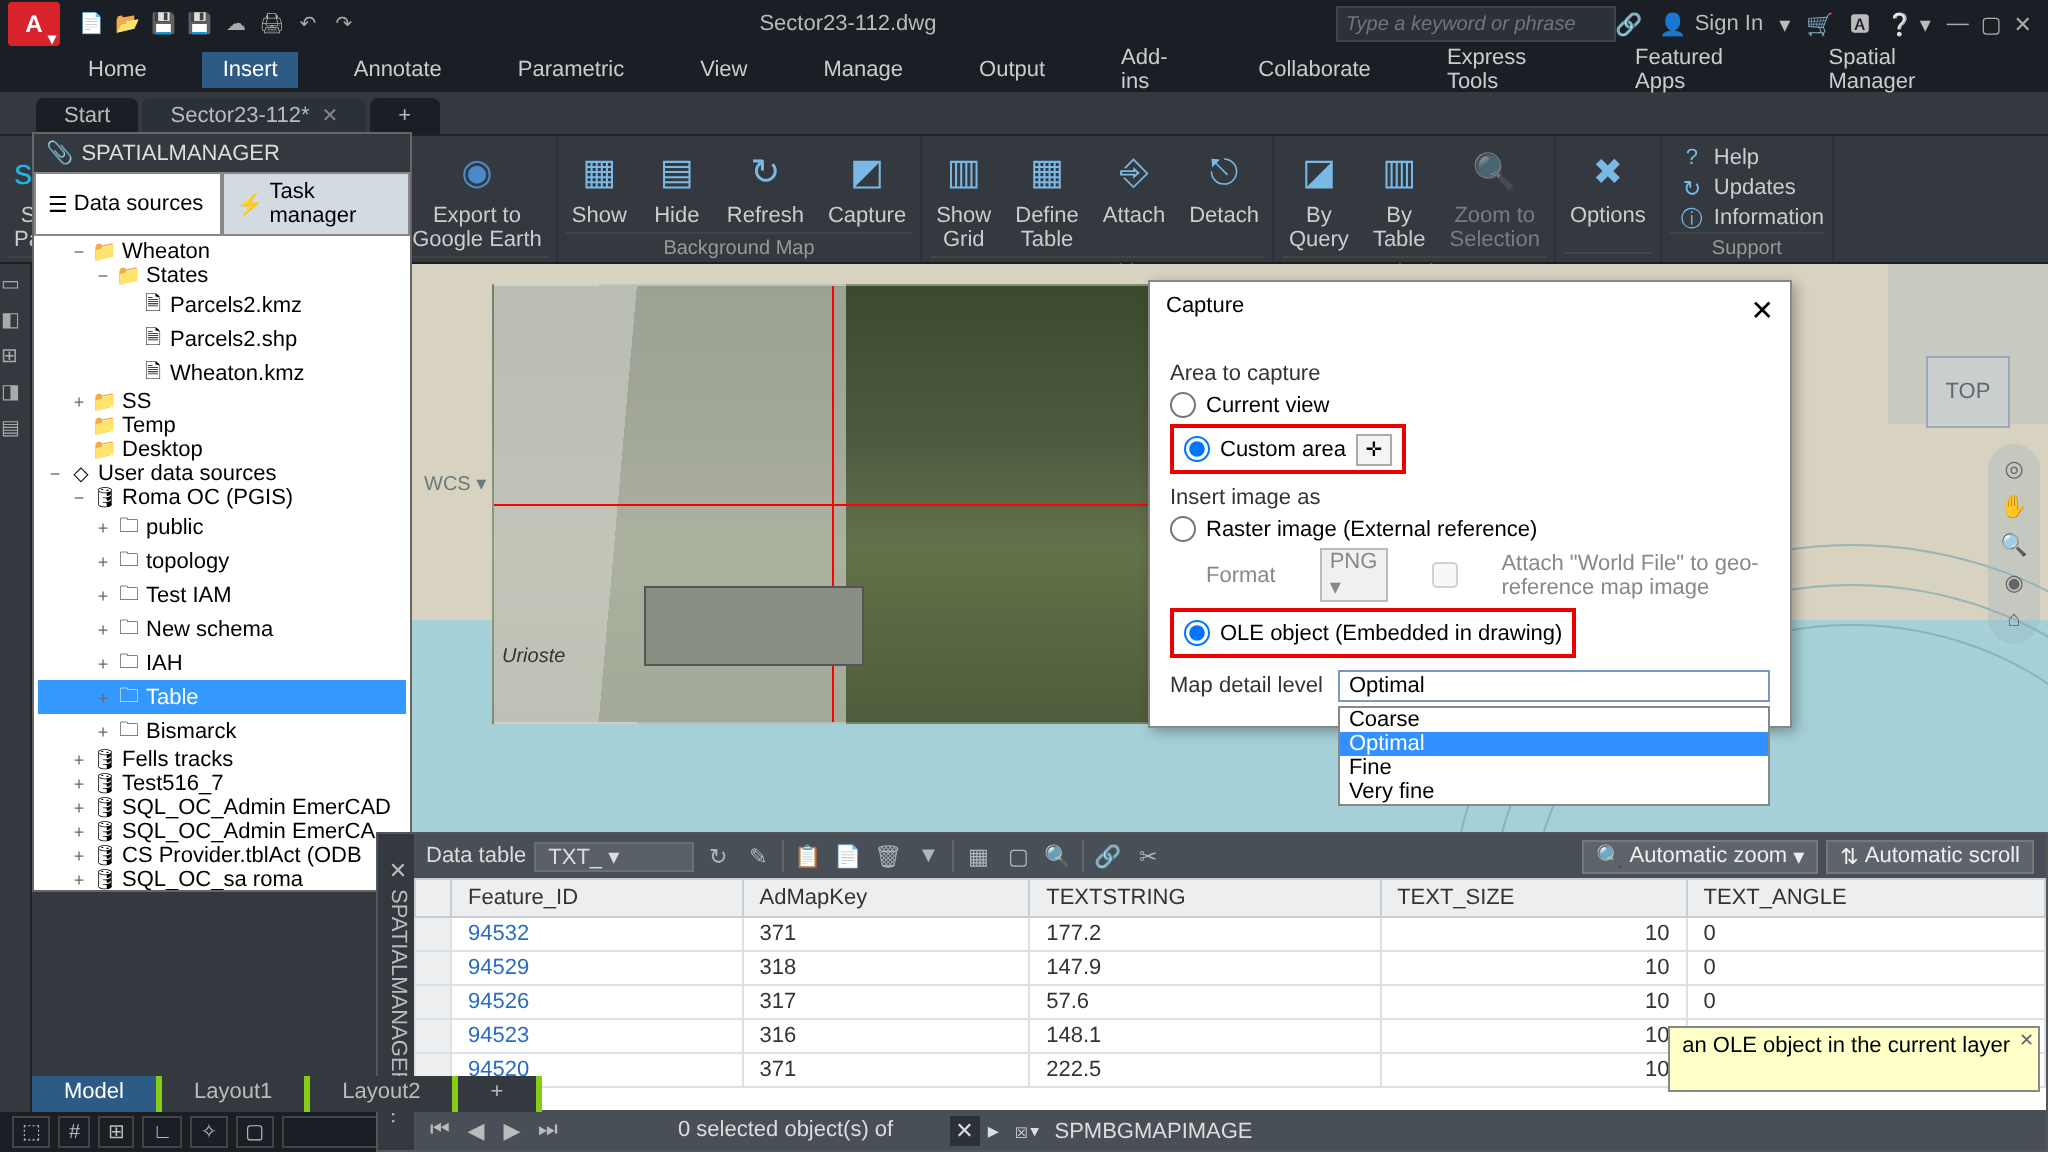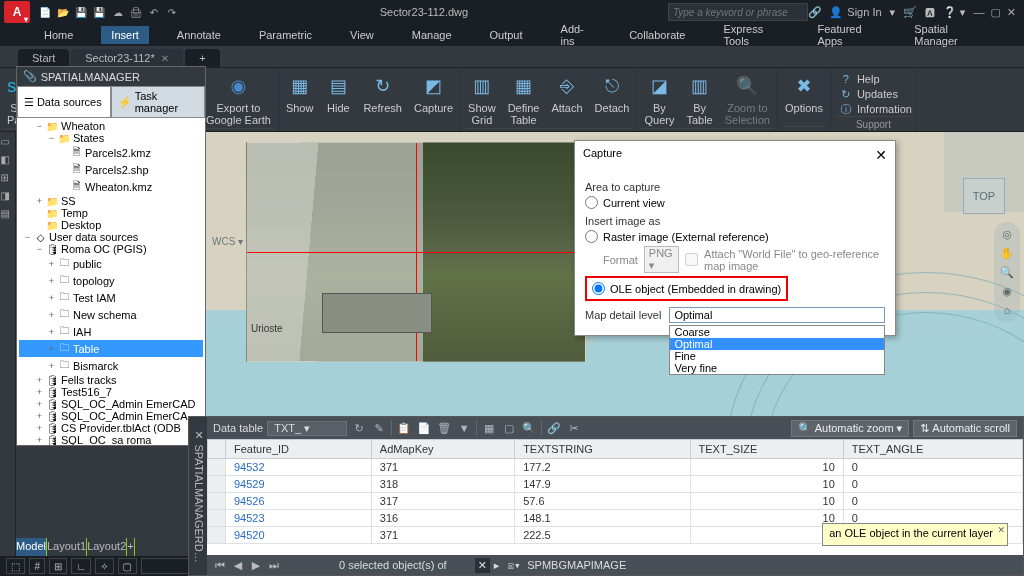--- a/index.html
+++ b/index.html
@@ -68,37 +68,37 @@
   background:
    linear-gradient(90deg, rgba(220,220,215,0.6) 48%, rgba(220,220,215,0.6) 52%, transparent 52%),
    linear-gradient(95deg, rgba(210,210,200,0.5) 20%, transparent 20%),
    linear-gradient(180deg, #3b4a2e 0%, #4d5a3d 35%, #5a6648 48%, #627248 60%, #4e5c3b 100%);
   border: 1px solid rgba(255,255,255,0.3);
 }
 .building { position: absolute; background: #888f82; border: 1px solid #555; }
 .contour { position: absolute; border: 1px solid rgba(120,170,180,0.7); border-radius: 50%; pointer-events: none;}
 .cross-h { position: absolute; left: 50%; top: 0; bottom: 0; width: 0; border-left: 1px solid red;}
 .cross-v { position: absolute; top: 50%; left: 0; right: 0; height: 0; border-top: 1px solid red;}
-.map-label { position: absolute; color: #333; font-size: 10px; }
+.map-label { position: absolute; color: #333; font-size: 10px; font-style: italic;}
 
 
 .view-cube { position: absolute; top: 0; right: 0; width: 80px; height: 80px; background: rgba(150,180,190,0.25); display: flex; align-items: center; justify-content: center; color: #5a6b74; font-size: 10px;}
 .view-cube-box { width: 42px; height: 36px; border: 1px solid #9ab; background: rgba(200,215,225,0.4); display: flex; align-items: center; justify-content: center; margin-top: 48px;}
 .nav-bar { position: absolute; top: 90px; right: 4px; width: 26px; background: rgba(150,180,190,0.3); border-radius: 13px; padding: 6px 2px; display: flex; flex-direction: column; gap: 6px; align-items: center; color: #666;}
 
 
 .capture-dlg { position: absolute; top: 140px; right: 128px; width: 322px; background: #fff; border: 1px solid #888; box-shadow: 2px 2px 6px rgba(0,0,0,0.3); z-index: 30;}
 .dlg-title { padding: 6px 8px; display: flex; justify-content: space-between; font-size: 12px;}
 .dlg-body { padding: 6px 10px 12px; }
 .fld-label { color: #333; margin: 6px 0 3px; font-size: 11px;}
 .radio-row { display: flex; align-items: center; gap: 5px; margin: 3px 0; font-size: 11px;}
 .radio-row input { margin: 0; }
 .hilite { border: 2px solid #e00; padding: 1px 5px; display: inline-flex; align-items: center; gap: 5px;}
 .crosshair-btn { width: 18px; height: 16px; border: 1px solid #aaa; background: #f4f4f4; display: inline-flex; align-items: center; justify-content: center; font-size: 10px;}
-.fmt-row { display: flex; align-items: center; gap: 6px; margin: 3px 0 3px 18px; color: #888; font-size: 11px;}
+.fmt-row { display: flex; align-items: center; gap: 22px; margin: 3px 0 3px 18px; color: #888; font-size: 11px;}
 .fmt-sel { border: 1px solid #bbb; padding: 0 4px; background: #f0f0f0; color: #888;}
 .mdl-row { display: flex; align-items: center; gap: 8px; margin-top: 6px;}
 .mdl-select { flex: 1; border: 1px solid #7a9abd; position: relative;}
 .mdl-selected { padding: 1px 4px; font-size: 11px;}
 .mdl-drop { position: absolute; top: 17px; left: -1px; right: -1px; background: #fff; border: 1px solid #888; z-index: 5;}
 .mdl-opt { padding: 0 4px; font-size: 11px; cursor: pointer;}
 .mdl-opt.sel { background: #3390ff; color: #fff; }
 
 
 .datatable-wrap { position: absolute; left: 188px; right: 0; bottom: 0; height: 160px; background: #eceef0; border: 1px solid #555; z-index: 20; display: flex;}
@@ -111,30 +111,30 @@
 .dt-grid { flex: 1; overflow: auto; background: #fff;}
 table.dt { border-collapse: collapse; width: 100%; font-size: 11px;}
 table.dt th { background: #eceef0; border: 1px solid #c8cdd2; padding: 3px 8px; text-align: left; font-weight: normal; color: #333;}
 table.dt td { border: 1px solid #dde1e5; padding: 2px 8px; color: #333;}
 table.dt td.link { color: #2a6cc4; }
 .dt-status { height: 20px; background: #494f56; display: flex; align-items: center; padding: 0 6px; gap: 4px; color: #ddd; font-size: 10px;}
 .dt-nav-ic { width: 14px; height: 14px; color: #bbb; display: flex; align-items: center; justify-content: center;}
 
 
 .layout-tabs { position: absolute; bottom: 20px; left: 16px; height: 18px; background: #33393f; display: flex; z-index: 25;}
-.layout-tab { padding: 2px 0; color: #bbb; border-right: 1px solid #84cc16; cursor: pointer;}
+.layout-tab { padding: 2px 16px; color: #bbb; border-right: 3px solid #84cc16; cursor: pointer;}
 .layout-tab.active { background: #2e5b86; color: #fff;}
 
 
 .statusbar { position: absolute; bottom: 0; left: 0; right: 0; height: 20px; background: #1a1f25; display: flex; align-items: center; padding: 0 6px; gap: 4px; color: #bbb; font-size: 10px;}
 .status-center { flex: 1; display: flex; align-items: center; border: 1px solid #444; height: 16px; padding: 0 4px;}
 .chip { border: 1px solid #444; padding: 0 4px; height: 16px; display: flex; align-items: center; font-size: 10px;}
 
 
-.tooltip { position: absolute; bottom: 30px; right: 16px; background: #ffffc8; border: 1px solid #888; padding: 3px 14px 6px 6px; font-size: 11px; z-index: 40;}
+.tooltip { position: absolute; bottom: 30px; right: 4px; background: #ffffc8; border: 1px solid #888; padding: 3px 14px 16px 6px; font-size: 11px; z-index: 40;}
 .tooltip-x { position: absolute; top: 1px; right: 2px; font-size: 9px; color: #666;}
 </style>
 </head>
 <body>
 
 <div class="titlebar">
   <div class="app-logo">A</div>
   <div class="qat">
     <div class="qat-icon">📄</div>
     <div class="qat-icon">📂</div>
@@ -229,20 +229,21 @@
         </div>
         <div class="ribbon-btn">
           <div class="ribbon-icon" style="color:#7ab8e6">↻</div>
           <div>Refresh</div>
         </div>
         <div class="ribbon-btn">
           <div class="ribbon-icon" style="color:#7ab8e6">◩</div>
           <div>Capture</div>
         </div>
       </div>
+      <div class="ribbon-group-label">Background Map</div>
     </div>
     <div class="ribbon-group">
       <div class="ribbon-btns">
         <div class="ribbon-btn">
           <div class="ribbon-icon" style="color:#7ab8e6">▥</div>
           <div>Show<br>Grid</div>
         </div>
         <div class="ribbon-btn">
           <div class="ribbon-icon" style="color:#7ab8e6">▦</div>
           <div>Define<br>Table</div>
@@ -476,20 +477,27 @@
   <div class="dlg-title">
     <span>Capture</span>
     <span style="font-size:14px;">✕</span>
   </div>
   <div class="dlg-body">
     <div class="fld-label">Area to capture</div>
     <label class="radio-row">
         <input type="radio" name="area" style="">
         <span>Current view</span>
       </label>
+    <div class="hilite">
+      <label class="radio-row">
+          <input type="radio" name="area" checked="" style="">
+          <span>Custom area</span>
+        </label>
+      <span class="crosshair-btn">✛</span>
+    </div>
 
     <div class="fld-label">Insert image as</div>
     <label class="radio-row">
         <input type="radio" name="ins" style="">
         <span>Raster image (External reference)</span>
       </label>
     <div class="fmt-row">
       <span>Format</span>
       <span class="fmt-sel"><span>PNG</span> ▾</span>
       <input type="checkbox" disabled="" style="">

